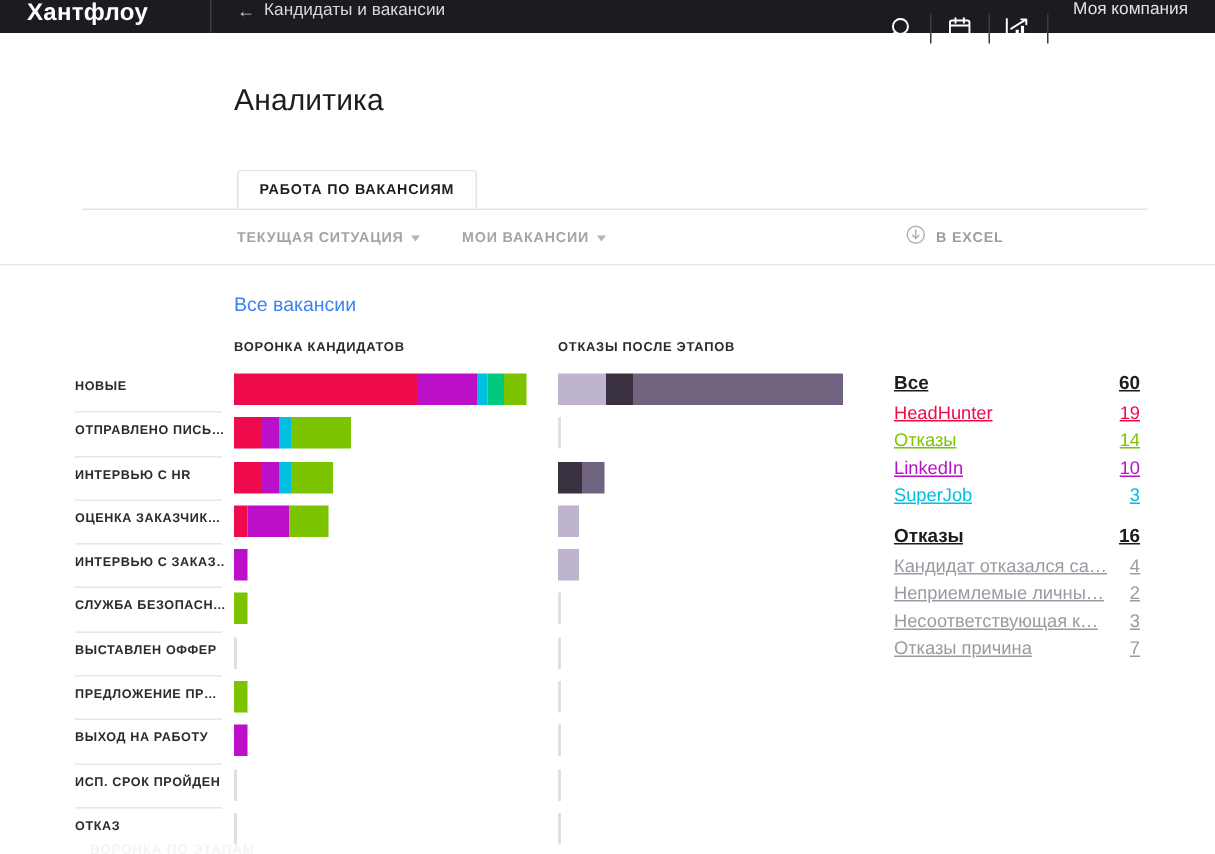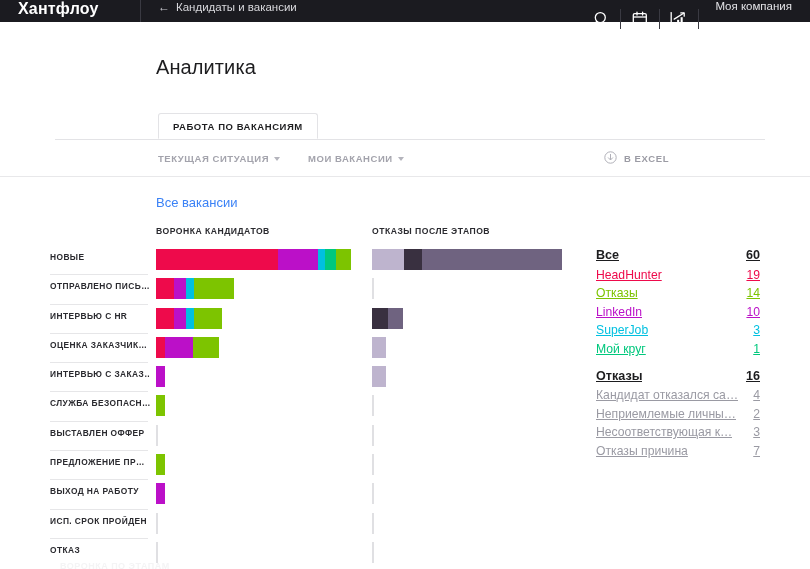--- a/index.html
+++ b/index.html
@@ -388,24 +388,20 @@
             <span class="sval">14</span>
           </div>
           <div class="stat-row" style="color: rgb(187, 16, 200);">
             <span class="sname">LinkedIn</span>
             <span class="sval">10</span>
           </div>
           <div class="stat-row" style="color: rgb(0, 192, 224);">
             <span class="sname">SuperJob</span>
             <span class="sval">3</span>
           </div>
-          <div class="stat-row" style="color: rgb(0, 200, 125);">
-            <span class="sname">Мой круг</span>
-            <span class="sval">1</span>
-          </div>
         </div>
       <div class="stats-gap"></div>
       <div class="stat-row total">
         <span class="sname">Отказы</span>
         <span class="sval">16</span>
       </div>
       <div id="reason-list">
           <div class="stat-row reason">
             <span class="sname">Кандидат отказался са…</span>
             <span class="sval">4</span>

